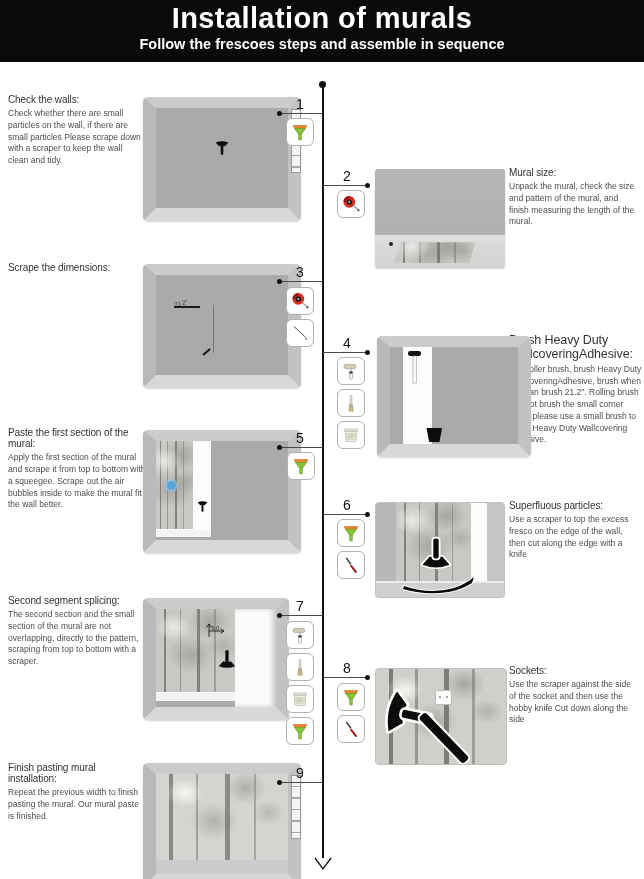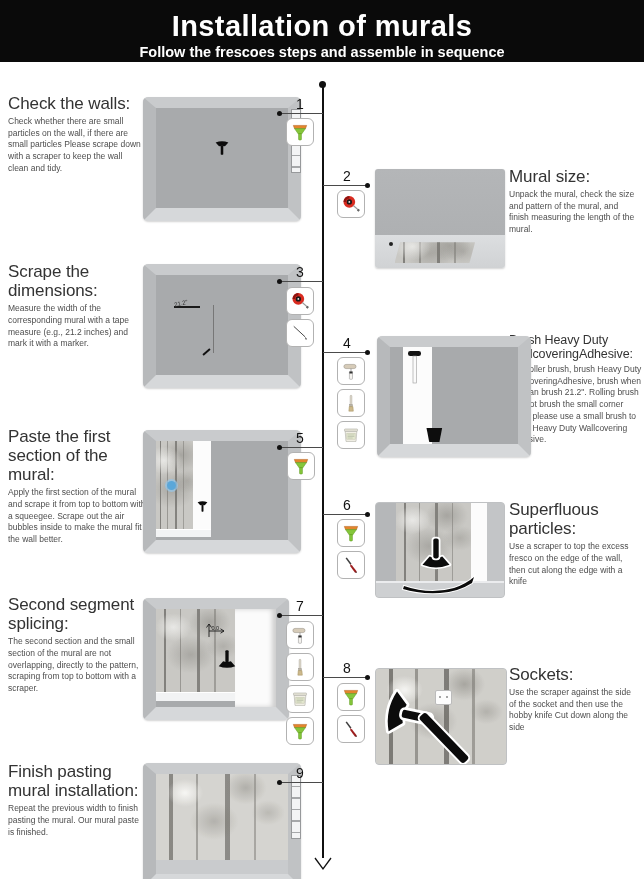--- a/index.html
+++ b/index.html
@@ -1,31 +1,31 @@
 <!DOCTYPE html>
 <html><head>
 <meta charset="utf-8">
 <style>
   html,body{margin:0;padding:0;background:#fff}
   .canvas{position:relative;width:644px;height:879px;background:#ffffff;overflow:hidden;
           font-family:"Liberation Sans",sans-serif}
   
   .header{position:absolute;left:0;top:0;width:644px;height:62px;background:#0a0a0a;
           color:#fff;text-align:center}
-  .h-title{font-size:29px;font-weight:600;letter-spacing:.4px;padding-top:10px}
+  .h-title{font-size:29px;font-weight:600;letter-spacing:.4px;padding-top:2px}
   .h-sub{font-size:14.5px;font-weight:700;margin-top:1px}
   
   .timeline-line{position:absolute;background:#101010}
   .timeline-dot{position:absolute;width:7px;height:7px;border-radius:50%;background:#101010}
   .branch-line{position:absolute;height:1px;background:#4a4a4a}
   .branch-dot{position:absolute;width:5px;height:5px;border-radius:50%;background:#111}
   .step-num{position:absolute;font-size:14px;color:#111;text-align:center;width:26px}
   
   .step-text{position:absolute}
-  .step-title{font-size:17px;color:#333;line-height:1.12;margin-bottom:3px;letter-spacing:-.1px}
+  .step-title{font-size:10px;color:#333;line-height:1.12;margin-bottom:3px;letter-spacing:-.1px}
   .s4title{font-size:12.5px}
   .step-body{font-size:8.5px;color:#4e4e4e;line-height:1.38}
   
   .tool-box{position:absolute;width:26px;height:26px;background:#fff;border:1px solid #b2b2b2;
             border-radius:6px;display:flex;align-items:center;justify-content:center}
   
   .room{position:absolute;border-style:solid;border-width:11px 13px 13px 13px;
         border-top-color:#c9cbcd;border-left-color:#b7b9bb;border-right-color:#c0c2c4;
         border-bottom-color:#d6d8da;border-radius:5px;background:#a8aaac;
         box-shadow:0 1px 2px rgba(0,0,0,.18)}
@@ -123,21 +123,20 @@
    <path d="M10 2.5 a7 7 0 0 0 -7 7 l3 0 a4 4 0 0 1 4 -4 Z" fill="#8f1410"></path>
    <circle cx="10" cy="9.5" r="3.2" fill="#1a1a1a"></circle>
             <circle cx="10" cy="9.5" r="1.1" fill="#eee"></circle>
    <path d="M14.8 13.8 L21 19.4" stroke="#999" stroke-width="1.4"></path>
    <rect x="19.6" y="18.2" width="2.6" height="2.6" fill="#666" transform="rotate(40 20.9 19.5)"></rect>
           </svg>
         </span>
       </div>
       <div class="step-text" style="left: 8px; top: 262px; width: 138px;">
         <div class="step-title ">Scrape the dimensions:</div>
-    <div class="step-body">Measure the width of the corresponding mural with a tape measure (e.g., 21.2 inches) and mark it with a marker.</div>
       </div>
       <div class="room" style="left: 143px; top: 264px; width: 132px; height: 100px;">
     <div class="dim-wrap" style="left:14%;top:24%">
       <div class="dim-label">21.2"</div>
       <div class="dim-hline"></div>
     </div>
     <div class="dim-vline" style="left:43%;top:30%;height:48%"></div>
     <div class="dim-tick" style="left:35%;top:76%"></div>
       </div>
       <div class="branch-line" style="left: 280px; top: 281px; width: 43px;"></div>

